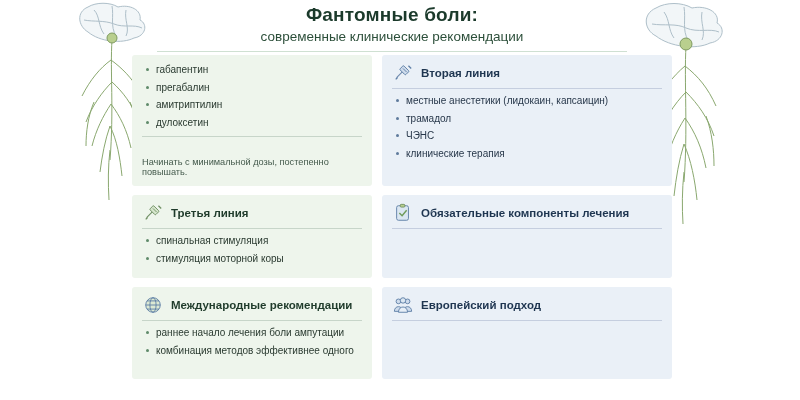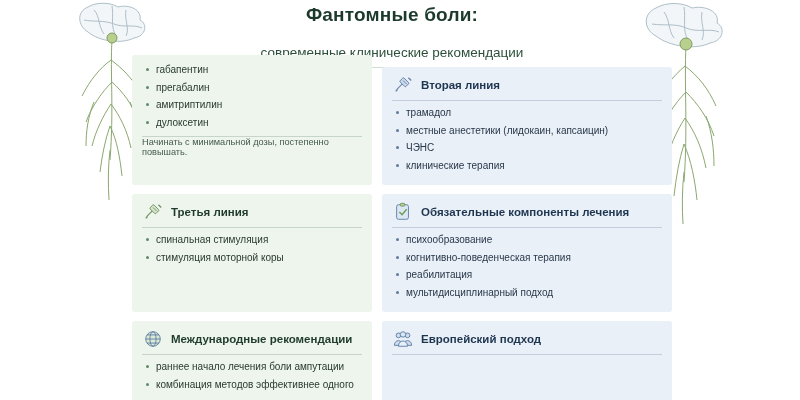--- a/index.html
+++ b/index.html
@@ -20,21 +20,21 @@
   
   .header {
     position: absolute; left: 0; right: 16px; top: 4px;
     text-align: center;
   }
   .title {
     font-size: 19px; font-weight: bold; color: #1b3a2b;
     letter-spacing: .2px;
   }
   .subtitle {
-    font-size: 13.5px; color: #2c4f3a; margin-top: 19px;
+    font-size: 13.5px; color: #2c4f3a; margin-top: 3px;
   }
   .rule {
     width: 470px; height: 1px; background: #cfe0d2;
     margin: 7px auto 0;
   }
 
   
   .grid {
     position: absolute;
     left: 132px; top: 55px;
@@ -81,28 +81,28 @@
     content: "";
     position: absolute; left: 4px; top: 5px;
     width: 3px; height: 3px; border-radius: 50%;
     background: #5f8a6a;
   }
   .card.blue ul.items li:before { background: #5f7a9c; }
 
   .note {
     margin-top: 6px;
     border-top: 1px solid rgba(100,130,110,.28);
-    padding-top: 0;
+    padding-top: 20px;
     font-size: 9.2px;
     color: #445a4c;
   }
 
   
   .c1 { min-height: 102px; }
-  .c2 { min-height: 102px; margin-top: 12px; }
+  .c2 { min-height: 102px; }
   .c3 { min-height: 78px; }
   .c4 { min-height: 78px; }
   .c5 { min-height: 92px; }
   .c6 { min-height: 92px; }
 </style>
 </head>
 <body>
 
 <svg class="art art-left" viewBox="0 0 120 215">
   <g fill="none" stroke="#aebfc9" stroke-width="1">
@@ -177,22 +177,22 @@
       <svg class="ico" viewBox="0 0 24 22">
         <path d="M5 16 l7-7" stroke="#6f89ad" stroke-width="1.2"></path>
         <rect x="9" y="5" width="9" height="6" rx="1" transform="rotate(45 13.5 8)" fill="#cfdcec" stroke="#5d7ea6"></rect>
         <path d="M18 3 l3 3" stroke="#5d7ea6" stroke-width="1.4"></path>
         <path d="M4 18 l2-2" stroke="#5d7ea6" stroke-width="1.4"></path>
         <path d="M12 6 l4 4" stroke="#5d7ea6"></path>
       </svg>
       <div class="card-title">Вторая линия</div>
     </div>
     <ul class="items">
+      <li>местные анестетики (лидокаин, капсаицин)</li>
       <li>трамадол</li>
-      <li>местные анестетики (лидокаин, капсаицин)</li>
       <li>ЧЭНС</li>
       <li>клинические терапия</li>
     </ul>
   </div>
 
   <div class="card green c3">
     <div class="card-head">
       <svg class="ico" viewBox="0 0 24 22">
         <path d="M5 16 l7-7" stroke="#6f8f63" stroke-width="1.2"></path>
         <rect x="9" y="5" width="9" height="6" rx="1" transform="rotate(45 13.5 8)" fill="#d6e6cd" stroke="#6f8f63"></rect>
@@ -210,26 +210,20 @@
 
   <div class="card blue c4">
     <div class="card-head">
       <svg class="ico" viewBox="0 0 24 22">
         <rect x="5" y="3" width="13" height="16" rx="2" fill="#dbe7f2" stroke="#5d7ea6"></rect>
         <rect x="9" y="1.5" width="5" height="3" rx="1" fill="#b9cf8e" stroke="#6f8f63"></rect>
         <path d="M8 11 l3 3 l5-6" fill="none" stroke="#6f9b5a" stroke-width="1.6"></path>
       </svg>
       <div class="card-title">Обязательные компоненты лечения</div>
     </div>
-    <ul class="items">
-      <li>психообразование</li>
-      <li>когнитивно-поведенческая терапия</li>
-      <li>реабилитация</li>
-      <li>мультидисциплинарный подход</li>
-    </ul>
   </div>
 
   <div class="card green c5">
     <div class="card-head">
       <svg class="ico" viewBox="0 0 24 22">
         <circle cx="12" cy="11" r="8" fill="#dce9d3" stroke="#5d7ea6"></circle>
         <ellipse cx="12" cy="11" rx="3.4" ry="8" fill="none" stroke="#5d7ea6"></ellipse>
         <path d="M4 11 h16" stroke="#5d7ea6"></path>
         <path d="M5.4 6.5 h13.2 M5.4 15.5 h13.2" stroke="#5d7ea6"></path>
       </svg>

